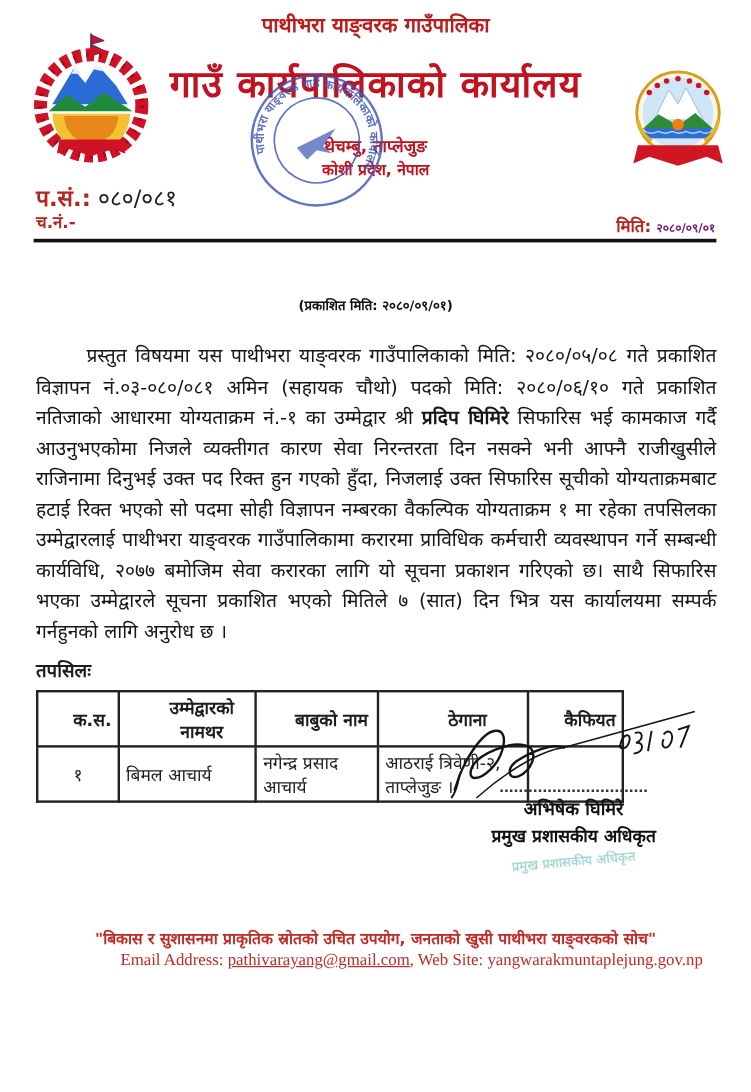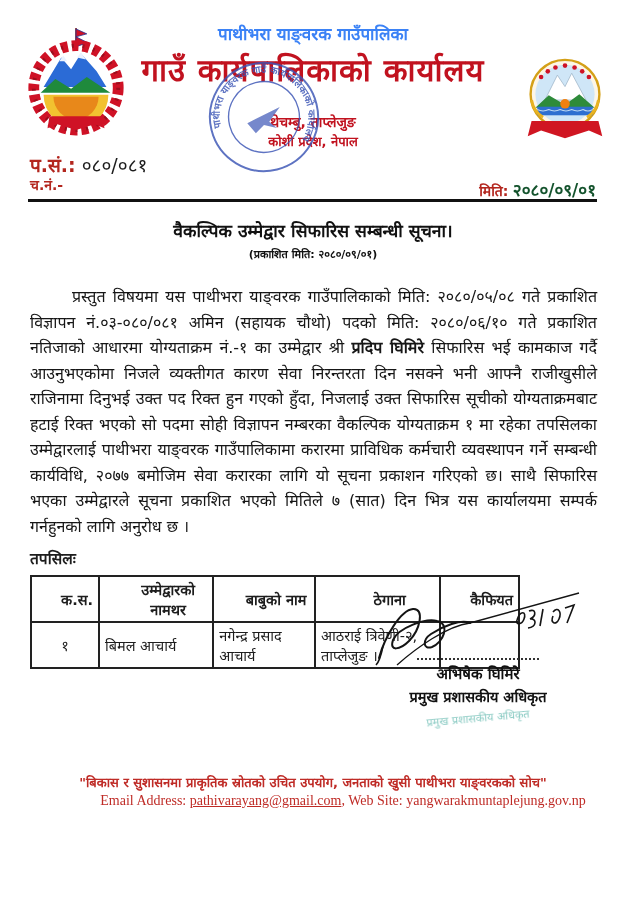--- a/index.html
+++ b/index.html
@@ -2,38 +2,38 @@
 <html><head>
 <meta charset="utf-8">
 <style>
   html,body{margin:0;padding:0;background:#e8e8e8;}
   #page{
     position:relative;width:626px;height:910px;background:#ffffff;
     margin:0 auto;overflow:hidden;
     font-family:"DejaVu Sans","Liberation Sans",sans-serif;color:#1d1d1d;
   }
   
-  .h-title1{position:absolute;top:22px;left:0;width:100%;text-align:center;
-    font-size:17px;font-weight:bold;color:#3b82f6;}
+  .h-title1{position:absolute;top:9px;left:0;width:100%;text-align:center;
+    font-size:17px;font-weight:bold;color:#b91c1c;}
   .h-title2{position:absolute;top:48px;left:0;width:100%;text-align:center;
     font-size:31px;font-weight:bold;color:#c1121f;letter-spacing:1px;}
   .h-addr{position:absolute;top:112px;left:0;width:100%;text-align:center;
     font-size:14px;font-weight:bold;color:#c1121f;}
   .h-prov{position:absolute;top:132px;left:0;width:100%;text-align:center;
     font-size:13px;font-weight:bold;color:#c1121f;}
   .logo-left{position:absolute;top:25px;left:22px;width:108px;height:112px;}
   .logo-right{position:absolute;top:55px;left:522px;width:86px;height:90px;}
   .stamp-blue{position:absolute;top:58px;left:205px;width:118px;height:118px;
     transform:rotate(-14deg);opacity:.82;}
   
   .ref1{position:absolute;top:152px;left:30px;font-size:19px;}
   .ref2{position:absolute;top:175px;left:30px;font-size:14px;}
   .red-label{color:#b3261e;font-weight:bold;}
   .date-line{position:absolute;top:178px;right:30px;font-size:14px;}
-  .date-val{font-weight:bold;color:#14532d;font-size:17px;}
+  .date-val{font-weight:bold;color:#701a75;font-size:10px;}
   .rule{position:absolute;top:199px;left:28px;width:569px;height:3px;background:#111;}
   
   .subj1{position:absolute;top:218px;left:0;width:100%;text-align:center;
     font-size:17.5px;font-weight:bold;color:#111;}
   .subj2{position:absolute;top:246px;left:0;width:100%;text-align:center;
     font-size:11px;font-weight:bold;color:#111;}
   
   .content{position:absolute;top:284px;left:30px;width:567px;}
   .para{font-size:16px;line-height:25.5px;text-align:justify;text-indent:42px;
     color:#161616;margin:0;}
@@ -126,21 +126,20 @@
   <div class="ref2">
     <span class="red-label">च.नं.-</span>
   </div>
   <div class="date-line">
     <span class="red-label">मिति:</span>
     <span class="date-val">२०८०/०९/०१</span>
   </div>
 
   <div class="rule"></div>
 
-  <div class="subj1">वैकल्पिक उम्मेद्वार सिफारिस सम्बन्धी सूचना।</div>
   <div class="subj2">(प्रकाशित मिति: २०८०/०९/०१)</div>
 
   <div class="content">
     <p class="para"><span>प्रस्तुत विषयमा यस पाथीभरा याङ्वरक गाउँपालिकाको मिति: २०८०/०५/०८ गते प्रकाशित विज्ञापन नं.०३-०८०/०८१ अमिन (सहायक चौथो) पदको मिति: २०८०/०६/१० गते प्रकाशित नतिजाको आधारमा योग्यताक्रम नं.-१ का उम्मेद्वार श्री </span><span class="cand">प्रदिप घिमिरे</span><span> सिफारिस भई कामकाज गर्दै आउनुभएकोमा निजले व्यक्तीगत कारण सेवा निरन्तरता दिन नसक्ने भनी आफ्नै राजीखुसीले राजिनामा दिनुभई उक्त पद रिक्त हुन गएको हुँदा, निजलाई उक्त सिफारिस सूचीको योग्यताक्रमबाट हटाई रिक्त भएको सो पदमा सोही विज्ञापन नम्बरका वैकल्पिक योग्यताक्रम १ मा रहेका तपसिलका उम्मेद्वारलाई पाथीभरा याङ्वरक गाउँपालिकामा करारमा प्राविधिक कर्मचारी व्यवस्थापन गर्ने सम्बन्धी कार्यविधि, २०७७ बमोजिम सेवा करारका लागि यो सूचना प्रकाशन गरिएको छ। साथै सिफारिस भएका उम्मेद्वारले सूचना प्रकाशित भएको मितिले ७ (सात) दिन भित्र यस कार्यालयमा सम्पर्क गर्नहुनको लागि अनुरोध छ ।</span></p>
     <div class="tapasil">तपसिलः</div>
 
     <table class="tbl">
       <colgroup>
         <col style="width:45px">
           <col style="width:125px">

